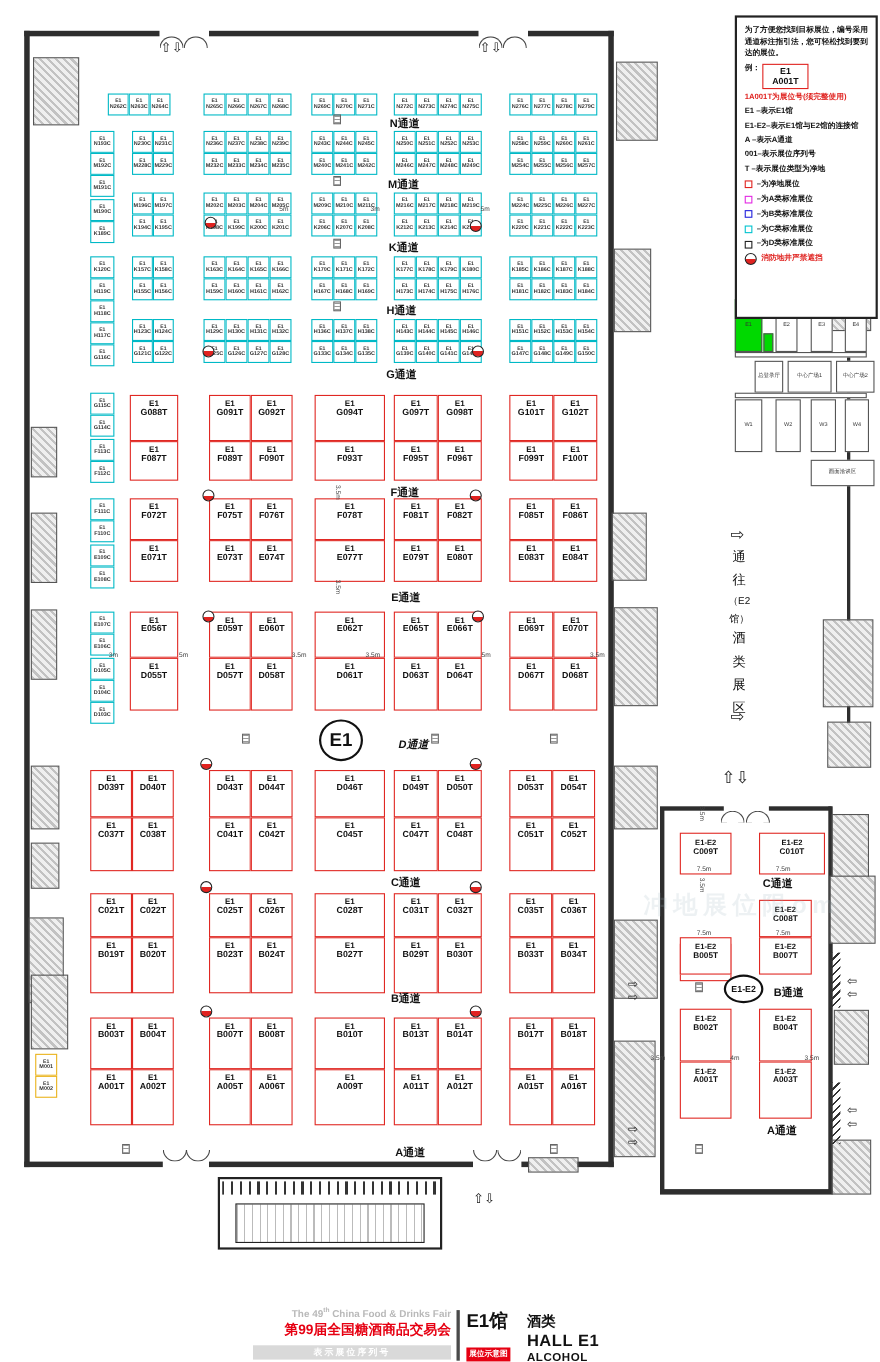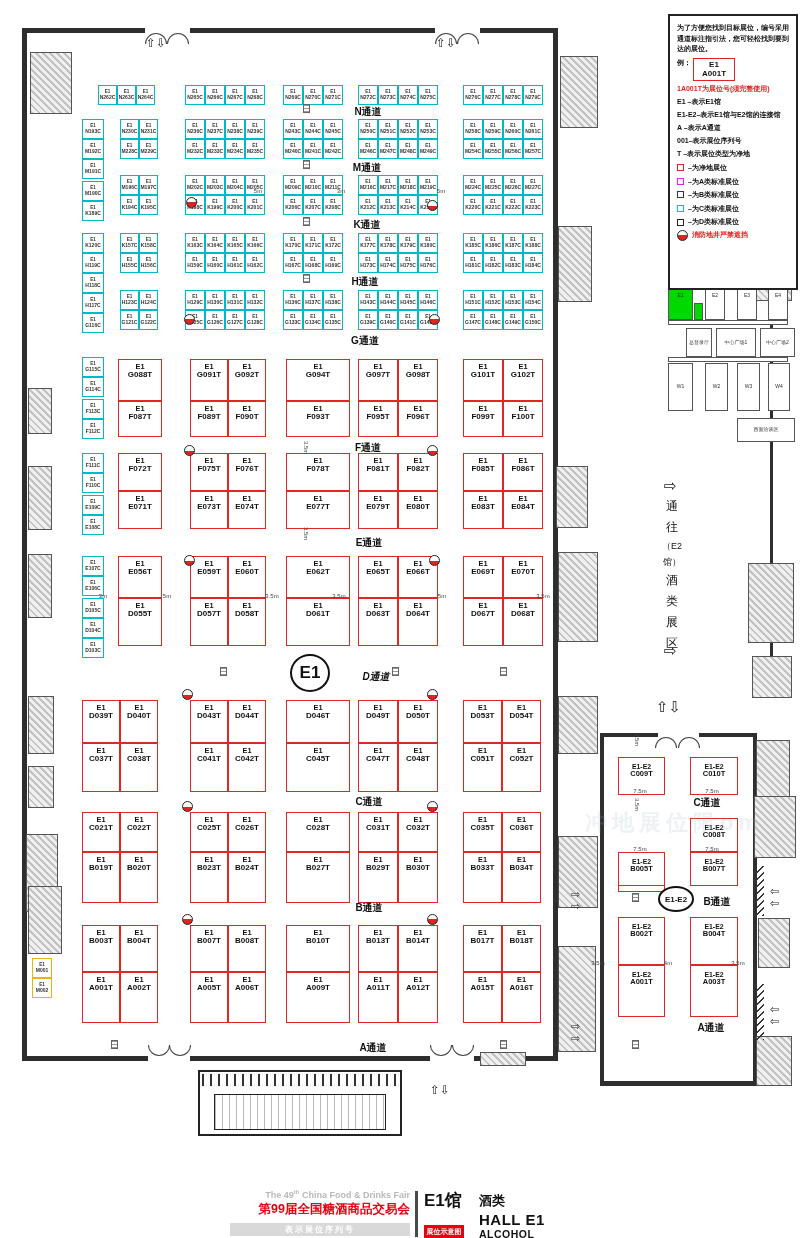--- a/index.html
+++ b/index.html
@@ -1216,21 +1216,21 @@
       <div class="bc">A015T</div>
     </div>
     <div class="booth red" style="left: 502px; top: 972px; width: 39px; height: 51px;">
       <div class="bp">E1</div>
       <div class="bc">A016T</div>
     </div>
     <div class="booth red e2" style="left: 618px; top: 757px; width: 47px; height: 38px;">
       <div class="bp">E1-E2</div>
       <div class="bc">C009T</div>
     </div>
-    <div class="booth red e2" style="left: 690px; top: 757px; width: 48px; height: 38px;">
+    <div class="booth red e2" style="left: 690px; top: 757px; width: 60px; height: 38px;">
       <div class="bp">E1-E2</div>
       <div class="bc">C010T</div>
     </div>
     <div class="booth red e2" style="left: 618px; top: 818px; width: 47px; height: 34px; margin-top: 40px;">
       <div class="bp">E1-E2</div>
       <div class="bc">C006T</div>
     </div>
     <div class="booth red e2" style="left: 618px; top: 852px; width: 47px; height: 34px;">
       <div class="bp">E1-E2</div>
       <div class="bc">B005T</div>

